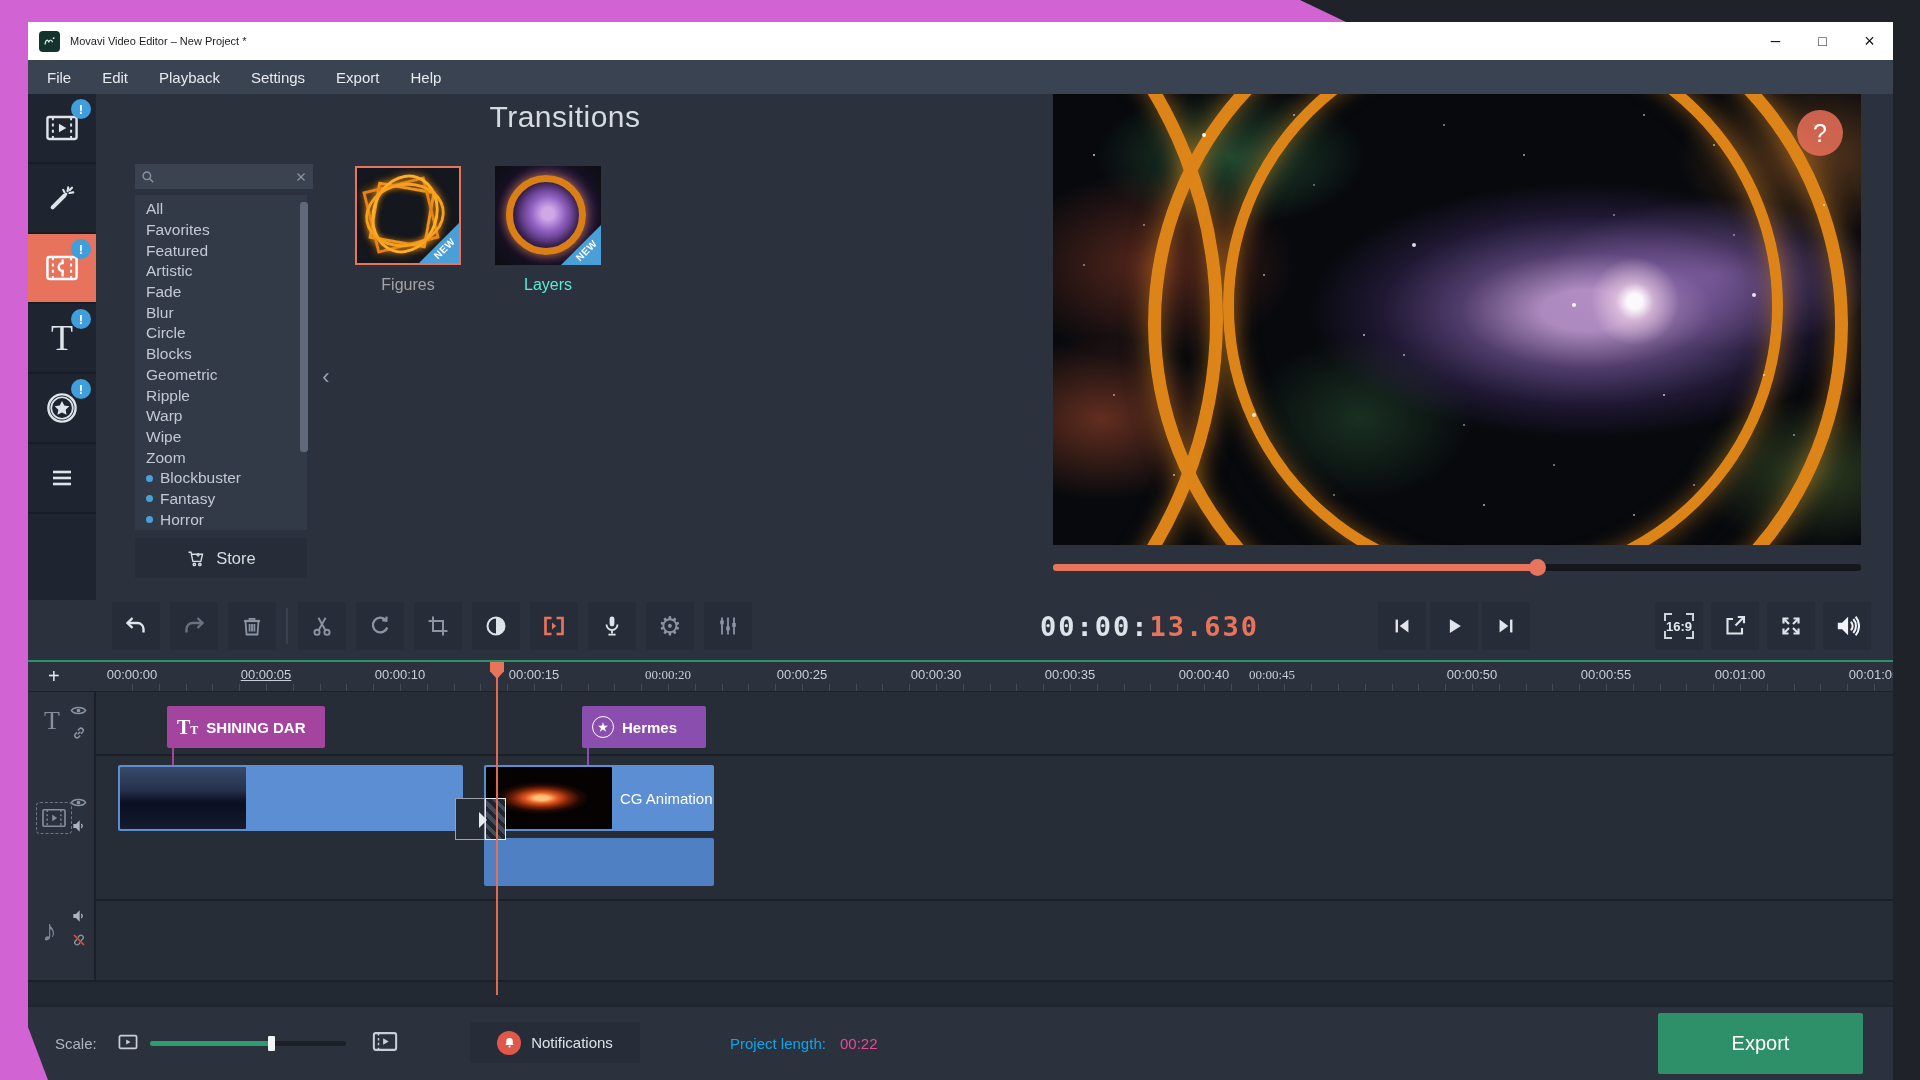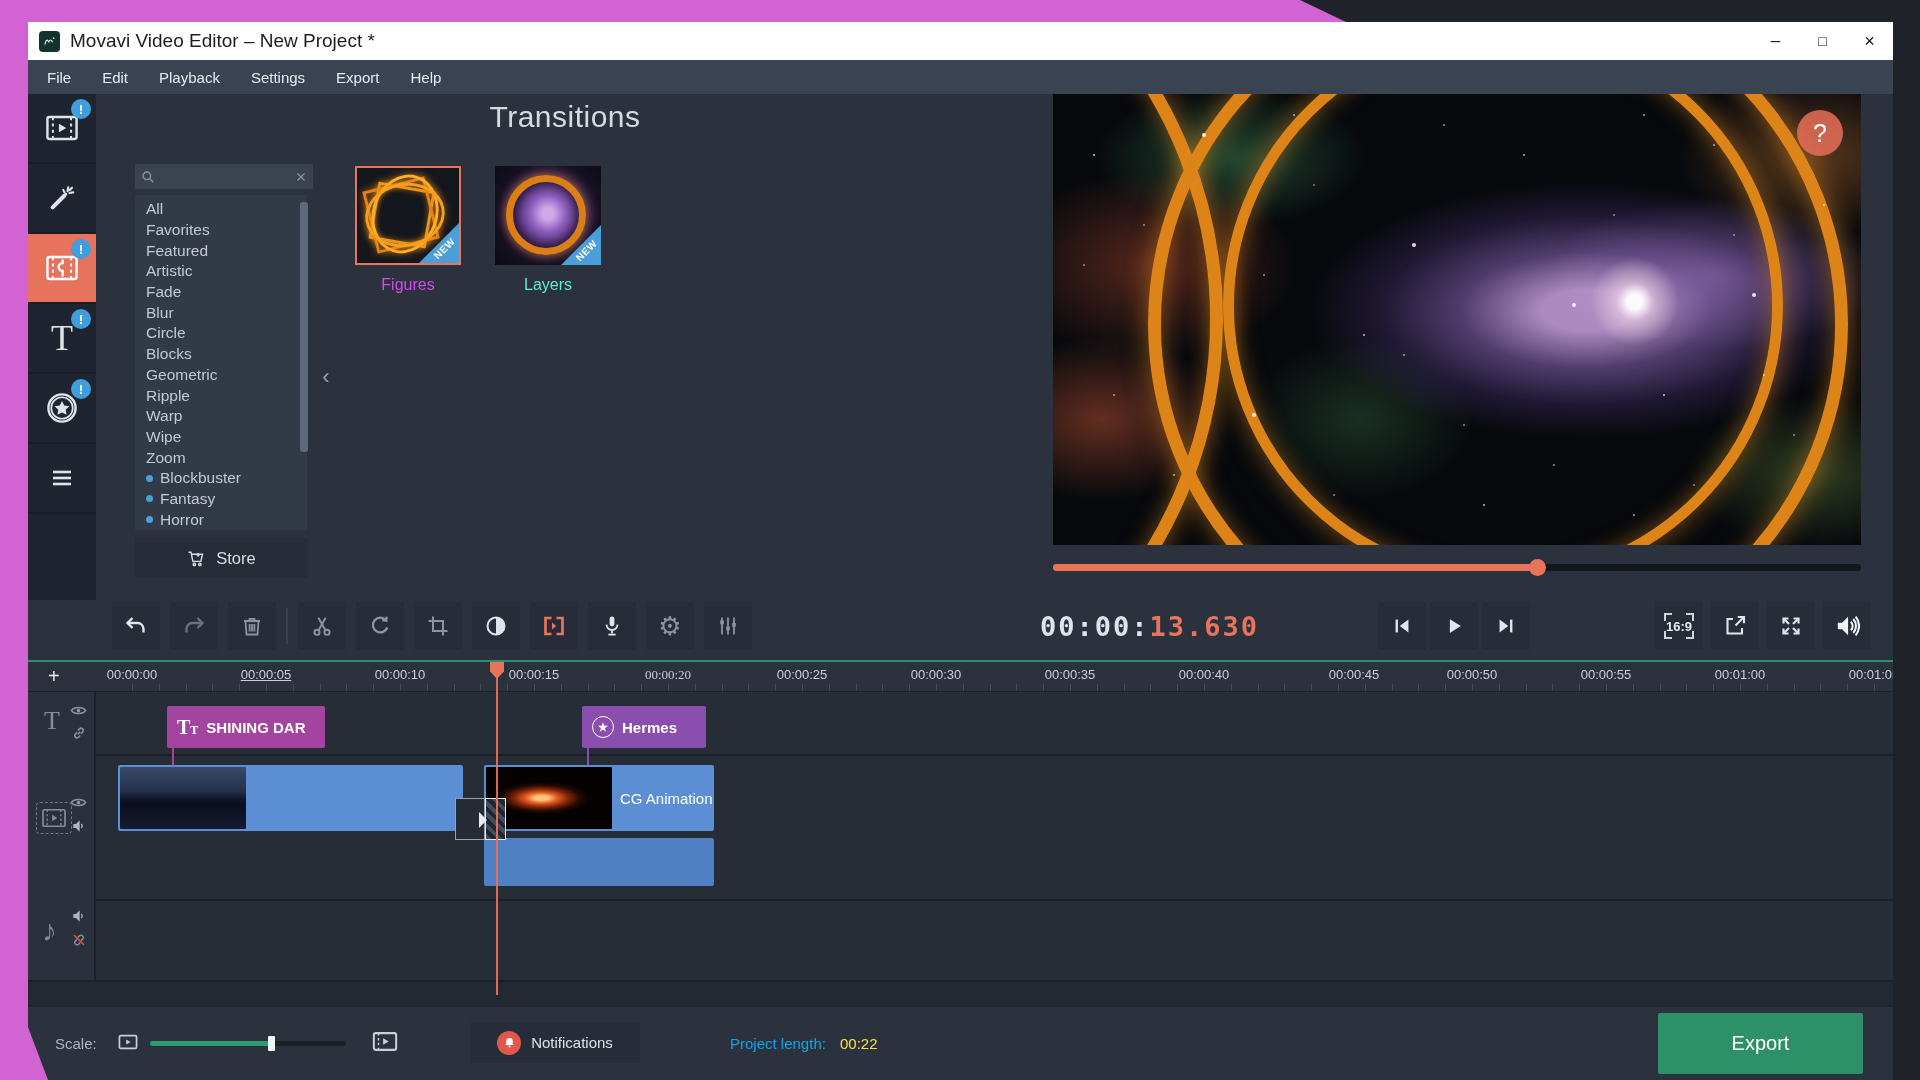--- a/index.html
+++ b/index.html
@@ -11,21 +11,21 @@
   
   .desk-dark{position:absolute;inset:0;background:#1f2228;
     clip-path:polygon(1300px 0,1920px 0,1920px 1080px,1893px 1080px,1893px 22px,1346px 22px);}
   .desk-tri{position:absolute;inset:0;background:#d263d2;z-index:99;
     clip-path:polygon(0 953px,48px 1080px,0 1080px);}
 
   
   .window{position:absolute;left:28px;top:22px;width:1865px;height:1058px;background:#2b323e;z-index:1;}
   .titlebar{height:38px;background:#ffffff;display:flex;align-items:center;}
   .app-ico{width:21px;height:21px;border-radius:4px;background:#14332c;margin-left:11px;display:flex;align-items:center;justify-content:center;}
-  .title-text{margin-left:10px;font-size:19px;color:#1d1d1d;}
+  .title-text{margin-left:10px;font-size:11px;color:#1d1d1d;}
   .win-btns{margin-left:auto;display:flex;height:100%;}
   .win-btn{width:47px;height:100%;display:flex;align-items:center;justify-content:center;color:#111;font-size:15px;}
   .menubar{height:34px;background:#3a4351;display:flex;align-items:center;gap:31px;padding-left:19px;}
   .menu-item{font-size:15px;color:#e7eaef;}
 
   .main{position:absolute;left:0;top:72px;right:0;bottom:0;background:#2b323e;overflow:hidden;}
 
   
   .rail{position:absolute;left:0;top:0;width:68px;height:506px;background:#1f2530;}
   .rail-btn{position:relative;width:68px;height:70px;display:flex;align-items:center;justify-content:center;color:#dfe4ea;border-bottom:2px solid #181d25;}
@@ -43,21 +43,21 @@
   .store-btn{position:absolute;left:107px;top:444px;width:172px;height:40px;background:#262d38;display:flex;align-items:center;justify-content:center;gap:10px;color:#d9dde3;font-size:16.5px;}
   .collapse{position:absolute;left:288px;top:266px;width:20px;height:34px;display:flex;align-items:center;justify-content:center;color:#98a1af;font-size:22px;}
 
   .heading{position:absolute;left:407px;top:6px;width:260px;text-align:center;font-size:30px;color:#d7dbe1;letter-spacing:.5px;}
   .card{position:absolute;top:72px;width:106px;height:99px;background:#14171d;overflow:hidden;}
   .card.selected{border:2px solid #e8745c;}
   .fig-shape{position:absolute;box-shadow:0 0 8px rgba(245,150,25,.55),inset 0 0 6px rgba(245,150,25,.45);}
   .ribbon{position:absolute;right:0;bottom:0;width:0;height:0;border-left:40px solid transparent;border-bottom:40px solid #4a9fd8;}
   .ribbon-txt{position:absolute;right:2px;bottom:9px;color:#fff;font-size:10px;font-weight:bold;transform:rotate(-45deg);letter-spacing:.5px;}
   .card-label{position:absolute;top:182px;width:106px;text-align:center;font-size:16px;color:#5eead4;}
-  .card-label.sel{color:#d946ef;}
+  .card-label.sel{color:#a3a3a3;}
 
   
   .video{position:absolute;left:1025px;top:0;width:808px;height:451px;overflow:hidden;
     background:
      radial-gradient(circle at 72% 46%,rgba(255,255,255,.95) 0 1.2%,rgba(255,228,240,.5) 3%,transparent 7%),
      radial-gradient(ellipse 46% 38% at 66% 48%,rgba(214,170,235,.8) 0 12%,rgba(150,110,200,.5) 34%,rgba(82,55,130,.32) 55%,transparent 75%),
      radial-gradient(ellipse 30% 24% at 82% 40%,rgba(190,140,220,.5),transparent 70%),
      radial-gradient(ellipse 26% 30% at 12% 38%,rgba(150,62,40,.55),transparent 70%),
      radial-gradient(ellipse 22% 26% at 6% 72%,rgba(190,82,50,.5),transparent 70%),
      radial-gradient(ellipse 24% 22% at 22% 14%,rgba(70,150,92,.45),transparent 70%),
@@ -459,21 +459,21 @@
       <span class="abs" style="left:20px;top:3px;font-size:20px;color:#e6eaef;">+</span>
       <span class="ruler-label" style="left:64px;">00:00:00</span>
       <span class="ruler-label" style="left:198px;text-decoration:underline;">00:00:05</span>
       <span class="ruler-label" style="left:332px;">00:00:10</span>
       <span class="ruler-label" style="left:466px;">00:00:15</span>
       <span class="ruler-label" style="left:600px;font-family:Liberation Serif, serif;">00:00:20</span>
       <span class="ruler-label" style="left:734px;">00:00:25</span>
       <span class="ruler-label" style="left:868px;">00:00:30</span>
       <span class="ruler-label" style="left:1002px;">00:00:35</span>
       <span class="ruler-label" style="left:1136px;">00:00:40</span>
-      <span class="ruler-label" style="left:1286px;">00:00:45</span>
+      <span class="ruler-label" style="left:1204px;font-family:Liberation Serif, serif;">00:00:45</span>
       <span class="ruler-label" style="left:1404px;">00:00:50</span>
       <span class="ruler-label" style="left:1538px;">00:00:55</span>
       <span class="ruler-label" style="left:1672px;">00:01:00</span>
       <span class="ruler-label" style="left:1806px;">00:01:05</span>
     </div>
 
     <div class="tracks"></div>
     <div class="row-sep" style="top:660px;"></div>
     <div class="row-sep" style="top:805px;"></div>
     <div class="tracks-bottom"></div>
@@ -569,20 +569,20 @@
       <div class="notif">
         <div class="notif-circle">
           <svg width="13" height="13" viewBox="0 0 24 24" fill="#fff">
             <path d="M12 3.5 a6 6 0 0 0 -6 6 v4.5 L4.5 16.5 h15 L18 14 v-4.5 a6 6 0 0 0 -6 -6 Z"></path>
             <circle cx="12" cy="19.3" r="1.9"></circle>
           </svg>
         </div>
         <span class="notif-label">Notifications</span>
       </div>
       <span class="sb-label" style="left:702px;top:28px;color:#0ea5e9;">Project length:</span>
-      <span class="sb-label" style="left:812px;top:28px;color:#fde047;">00:22</span>
+      <span class="sb-label" style="left:812px;top:28px;color:#ec4899;">00:22</span>
       <div class="export-btn">Export</div>
     </div>
 
   </div>
 </div>
 
 <div class="desk-tri"></div>
 
 </body></html>

